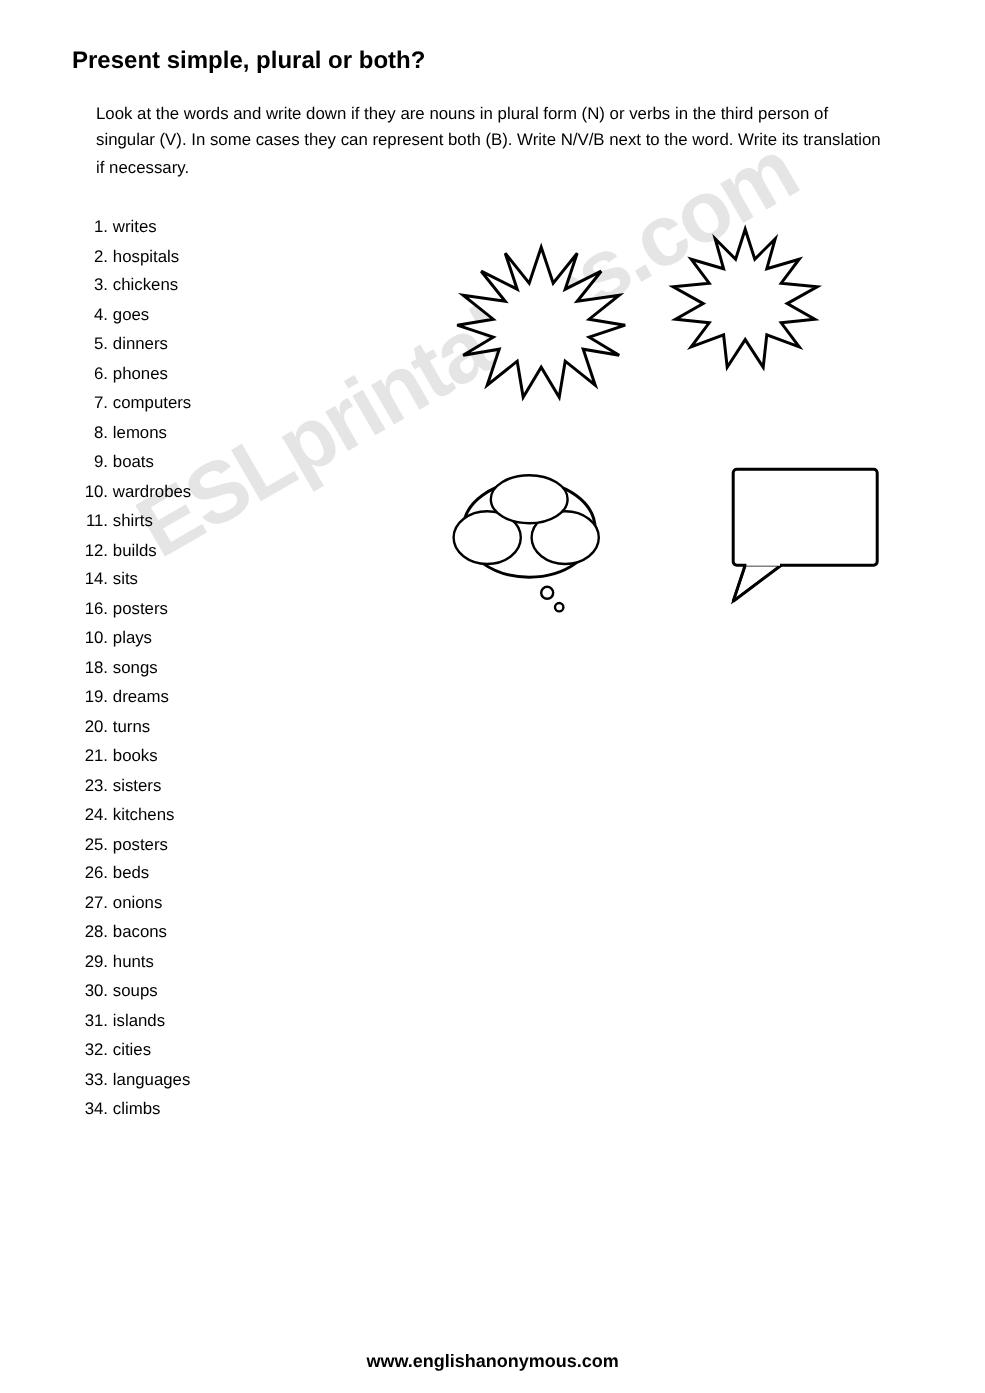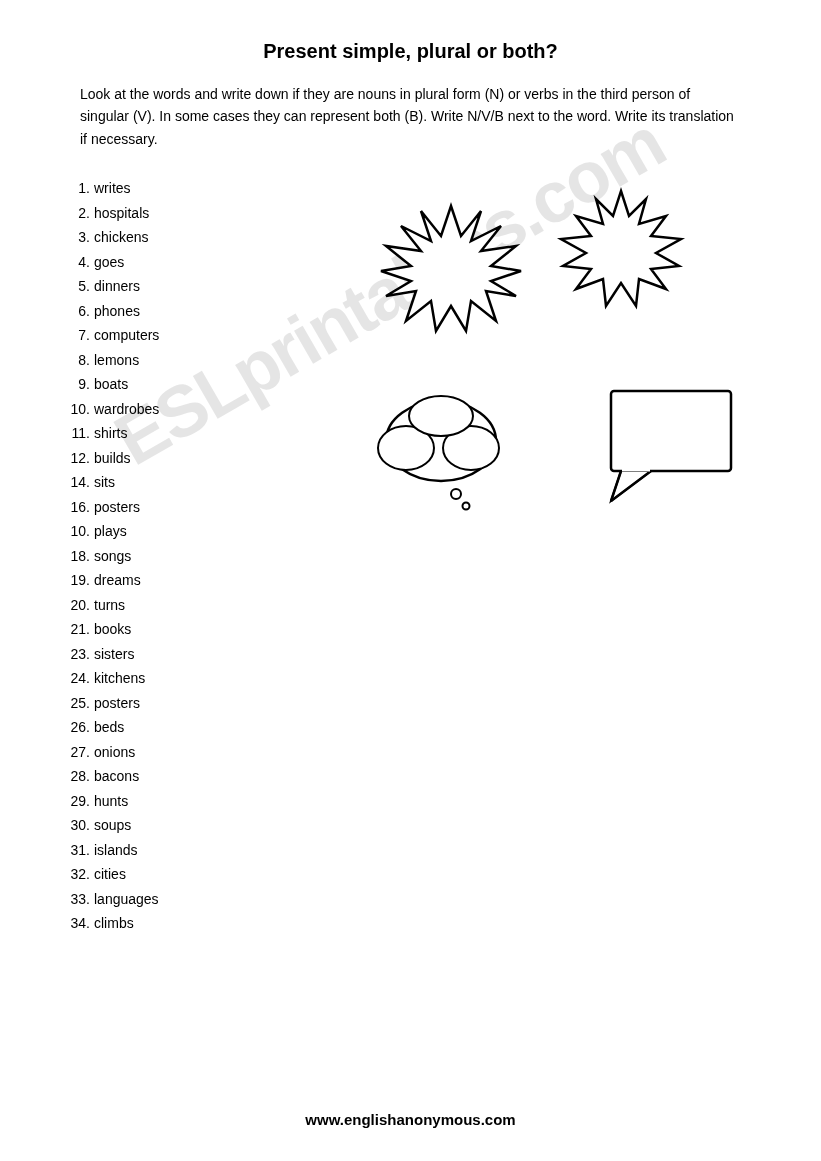--- a/index.html
+++ b/index.html
@@ -19,21 +19,20 @@
 
     .page {
       width: 821px;
       min-height: 1161px;
       background: #fff;
       padding: 40px 60px;
       position: relative;
     }
 
     .title {
-      text-align: center;
       font-size: 20px;
       font-weight: bold;
       margin-bottom: 20px;
       font-family: Arial, sans-serif;
     }
 
     .instructions {
       text-align: left;
       font-size: 14px;
       font-weight: normal;
@@ -91,21 +90,21 @@
       z-index: 0;
       letter-spacing: -2px;
     }
 
     .footer {
       text-align: center;
       font-size: 15px;
       font-weight: bold;
       margin-top: 30px;
       position: absolute;
-      bottom: 33px;
+      bottom: 18px;
       left: 0;
       right: 0;
     }
   </style>
 </head>
 <body>
 
 <div class="page">
 
   <h1 class="title">Present simple, plural or both?</h1>

